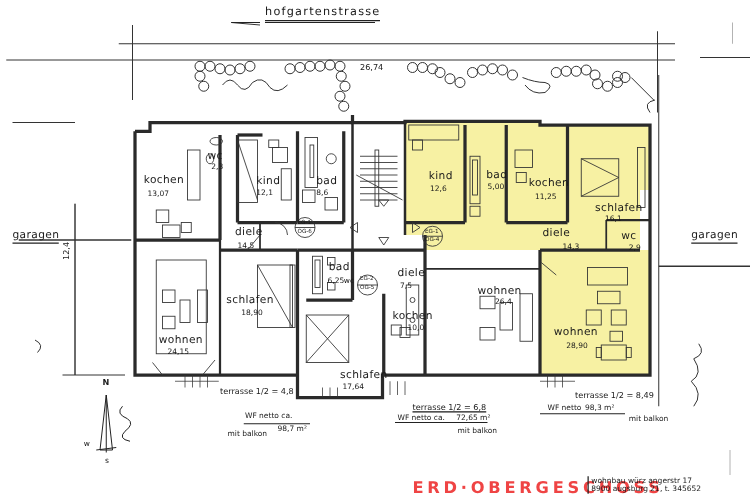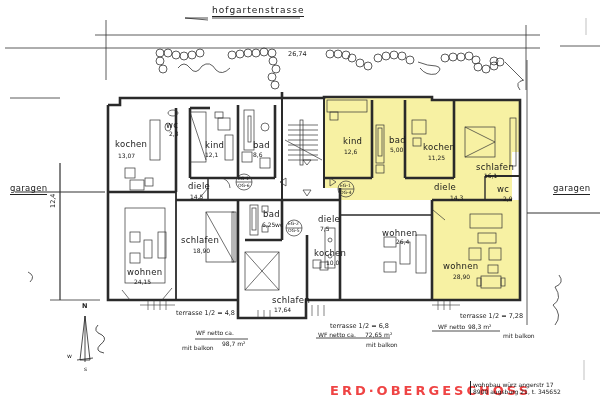--- a/index.html
+++ b/index.html
@@ -312,21 +312,21 @@
   <div class="lbl room" style="left:318px;top:215px;">diele</div>
   <div class="lbl area" style="left:320px;top:226px;">7,5</div>
   <div class="lbl room" style="left:314px;top:249px;">kochen</div>
   <div class="lbl area" style="left:326px;top:260px;">10,0</div>
   <div class="lbl room" style="left:382px;top:229px;">wohnen</div>
   <div class="lbl area" style="left:396px;top:239px;">26,4</div>
   <div class="lbl room" style="left:272px;top:296px;">schlafen</div>
   <div class="lbl area" style="left:274px;top:307px;">17,64</div>
   <div class="lbl area" style="left:288px;top:222px;font-size:4.5px;">EG-2</div>
   <div class="lbl area" style="left:288px;top:229px;font-size:4.5px;">OG-5</div>
-  <div class="lbl small" style="left:330px;top:323px;">terrasse 1/2 = 6,8</div>
+  <div class="lbl small" style="left:330px;top:323px;text-decoration:underline;">terrasse 1/2 = 6,8</div>
   <div class="lbl area" style="left:318px;top:332px;">WF netto ca.</div>
   <div class="lbl area" style="left:365px;top:332px;">72,65 m²</div>
   <div class="lbl area" style="left:366px;top:342px;">mit balkon</div>
 </div>
 
 <div>
   <div class="lbl room" style="left:343px;top:137px;">kind</div>
   <div class="lbl area" style="left:344px;top:149px;">12,6</div>
   <div class="lbl room" style="left:389px;top:136px;">bad</div>
   <div class="lbl area" style="left:390px;top:147px;">5,00</div>
@@ -335,21 +335,21 @@
   <div class="lbl room" style="left:476px;top:163px;">schlafen</div>
   <div class="lbl area" style="left:484px;top:173px;">16,1</div>
   <div class="lbl room" style="left:434px;top:183px;">diele</div>
   <div class="lbl area" style="left:450px;top:195px;">14,3</div>
   <div class="lbl room" style="left:497px;top:185px;">wc</div>
   <div class="lbl area" style="left:503px;top:196px;">2,9</div>
   <div class="lbl room" style="left:443px;top:262px;">wohnen</div>
   <div class="lbl area" style="left:453px;top:274px;">28,90</div>
   <div class="lbl area" style="left:340px;top:184px;font-size:4.5px;">EG-1</div>
   <div class="lbl area" style="left:340px;top:191px;font-size:4.5px;">OG-4</div>
-  <div class="lbl small" style="left:460px;top:313px;">terrasse 1/2 = 7,28</div>
+  <div class="lbl small" style="left:460px;top:313px;">terrasse 1/2 = 8,49</div>
   <div class="lbl area" style="left:438px;top:324px;">WF netto</div>
   <div class="lbl area" style="left:468px;top:324px;">98,3 m²</div>
   <div class="lbl area" style="left:503px;top:333px;">mit balkon</div>
 </div>
 
 <div class="lbl small" style="left:82px;top:303px;font-weight:bold;">N</div>
 <div class="lbl area" style="left:67px;top:353px;">w</div>
 <div class="lbl area" style="left:84px;top:366px;">s</div>
 
 <div class="lbl title" style="left:330px;top:370px;">ERD·OBERGESCHOSS</div>

